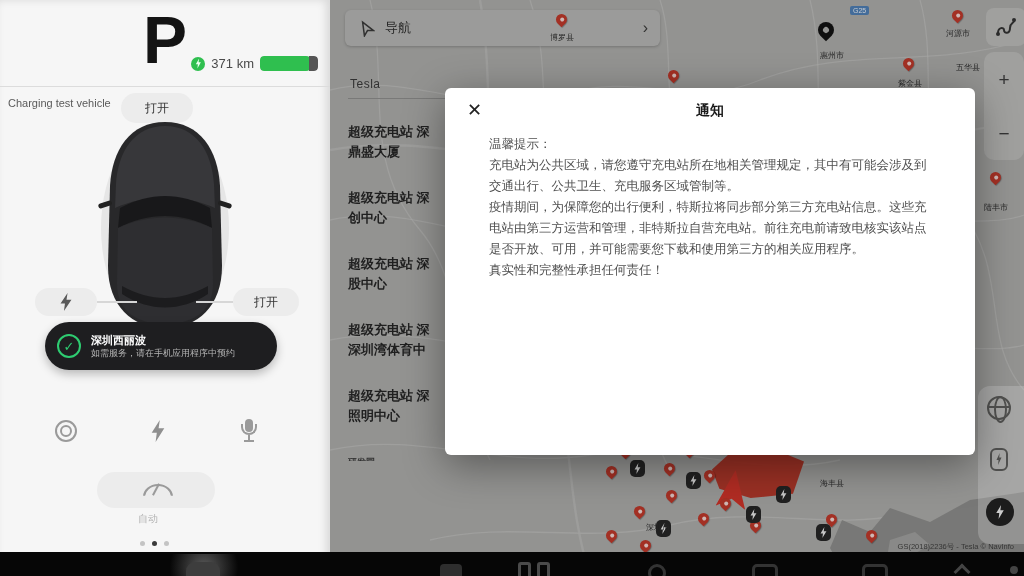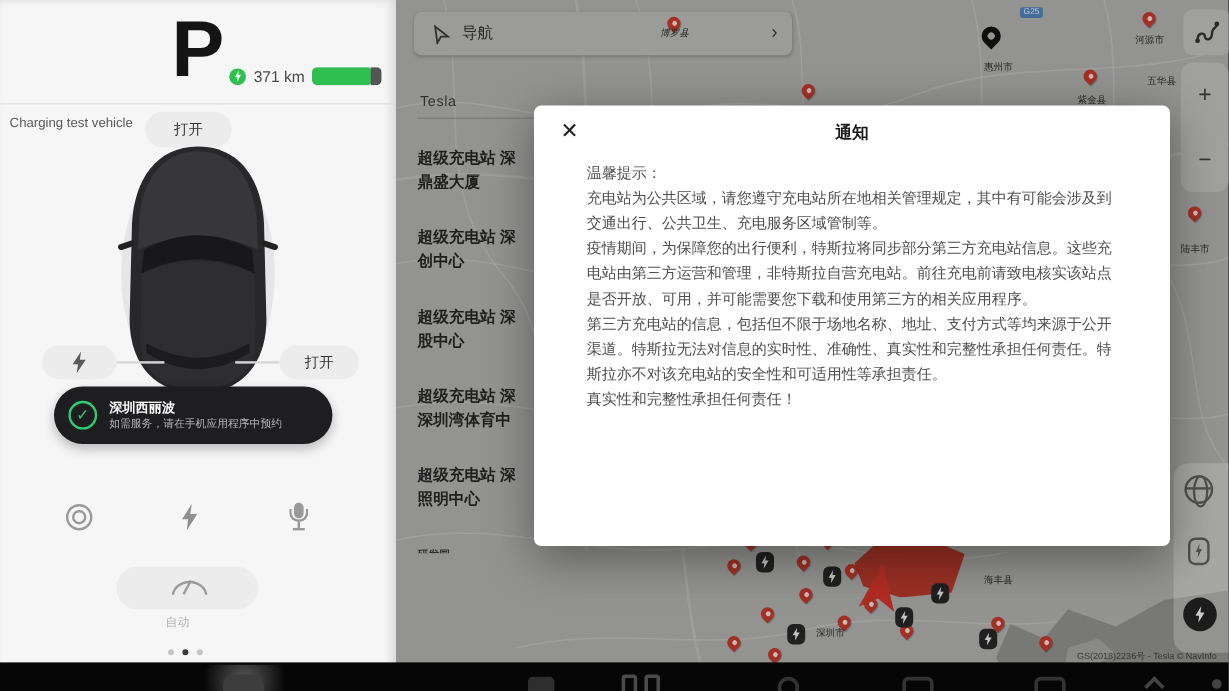--- a/index.html
+++ b/index.html
@@ -189,21 +189,21 @@
       <div class="charge-outline"></div>
       <div class="sc-filter">
           <span class="bolt"></span>
         </div>
     </div>
     <div class="attribution">GS(2018)2236号 - Tesla © NavInfo</div>
   </div>
 
   <div id="pin-layer">
       <div class="mp red" style="left: 556px; top: 14px;"></div>
-      <span class="mp label" style="left: 562px; top: 22px; font-style: italic;">博罗县</span>
+      <span class="mp label" style="left: 562px; top: 32px;">博罗县</span>
       <div class="mp red" style="left: 668px; top: 70px;"></div>
       <div class="mp black" style="left: 818px; top: 22px;"></div>
       <span class="mp label" style="left: 832px; top: 50px;">惠州市</span>
       <span class="mp shield" style="left: 850px; top: 6px;">G25</span>
       <div class="mp red" style="left: 903px; top: 58px;"></div>
       <span class="mp label" style="left: 910px; top: 78px;">紫金县</span>
       <div class="mp red" style="left: 952px; top: 10px;"></div>
       <span class="mp label" style="left: 958px; top: 28px;">河源市</span>
       <span class="mp label" style="left: 968px; top: 62px;">五华县</span>
       <div class="mp red" style="left: 990px; top: 172px;"></div>
@@ -225,21 +225,21 @@
       <div class="mp red" style="left: 826px; top: 514px;"></div>
       <div class="mp red" style="left: 866px; top: 530px;"></div>
       <div class="mp red" style="left: 640px; top: 540px;"></div>
       <div class="mp badge" style="left: 630px; top: 460px;"></div>
       <div class="mp badge" style="left: 686px; top: 472px;"></div>
       <div class="mp badge" style="left: 746px; top: 506px;"></div>
       <div class="mp badge" style="left: 776px; top: 486px;"></div>
       <div class="mp badge" style="left: 816px; top: 524px;"></div>
       <div class="mp badge" style="left: 656px; top: 520px;"></div>
       <span class="mp label" style="left: 832px; top: 478px; font-family: Liberation Mono, monospace;">海丰县</span>
-      <span class="mp label" style="left: 692px; top: 522px;">深圳市</span>
+      <span class="mp label" style="left: 658px; top: 522px;">深圳市</span>
     </div>
   <div id="scrim"></div>
 
   <div id="left-panel">
     <div class="gear">P</div>
     <div class="range-row">
       <span class="chg-dot"></span>
       <span class="range-txt">371 km</span>
       <span class="battery">
           <span class="battery-fill"></span>
@@ -304,21 +304,20 @@
     </div>
   </div>
 
   <div id="dialog">
     <div class="dlg-close">✕</div>
     <div class="dlg-title">通知</div>
     <div class="dlg-body">
         <p>温馨提示：</p>
         <p>充电站为公共区域，请您遵守充电站所在地相关管理规定，其中有可能会涉及到交通出行、公共卫生、充电服务区域管制等。</p>
         <p>疫情期间，为保障您的出行便利，特斯拉将同步部分第三方充电站信息。这些充电站由第三方运营和管理，非特斯拉自营充电站。前往充电前请致电核实该站点是否开放、可用，并可能需要您下载和使用第三方的相关应用程序。</p>
-        <p>第三方充电站的信息，包括但不限于场地名称、地址、支付方式等均来源于公开渠道。特斯拉无法对信息的实时性、准确性、真实性和完整性承担任何责任。特斯拉亦不对该充电站的安全性和可适用性等承担责任。</p>
         <p>真实性和完整性承担任何责任！</p>
       </div>
   </div>
 
   <div id="dock">
     <div class="glow"></div>
     <div class="dk dk-car"></div>
     <div class="dk dk-slab"></div>
     <div class="dk dk-dig" style="left:518px;"></div>
     <div class="dk dk-dig" style="left:537px;"></div>

